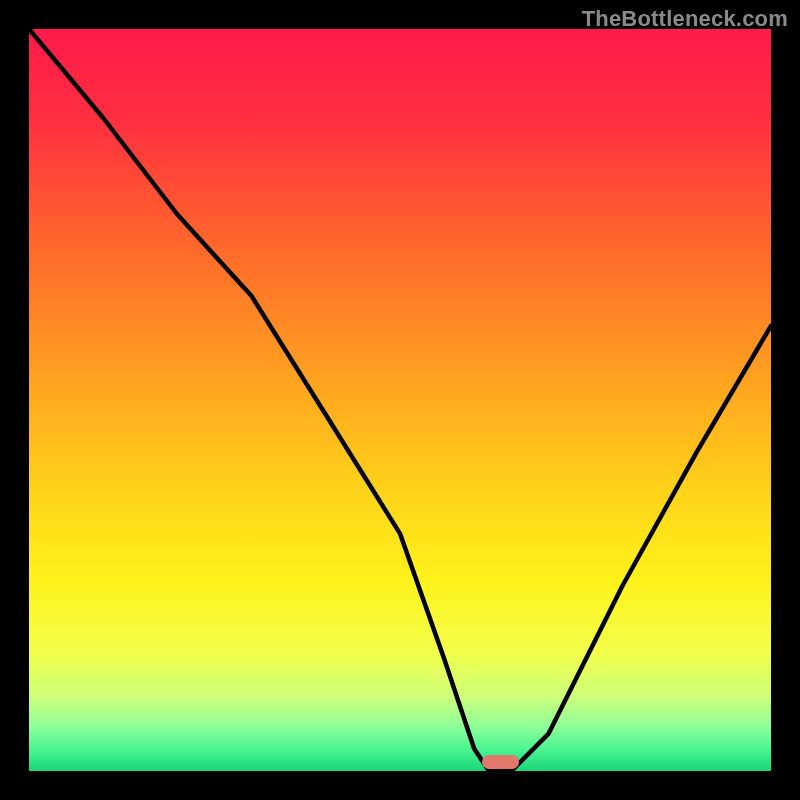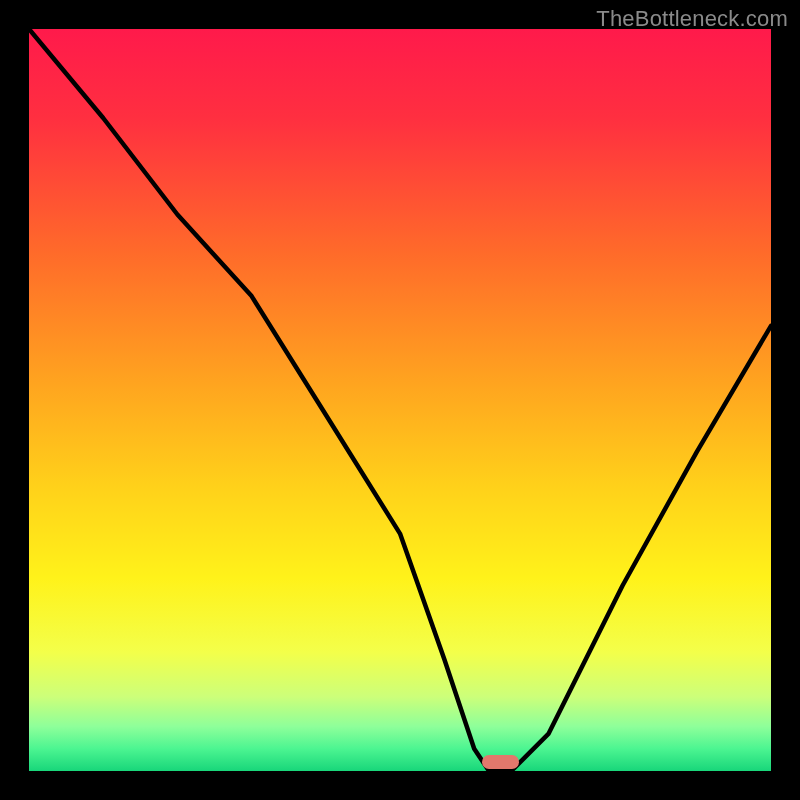--- a/index.html
+++ b/index.html
@@ -33,21 +33,21 @@
     inset: 0;
     width: 100%;
     height: 100%;
   }
   .watermark {
     position: absolute;
     top: 6px;
     right: 12px;
     font-family: Arial, Helvetica, sans-serif;
     font-size: 22px;
-    font-weight: 400;
+    font-weight: 700;
     color: #8a8a8a;
     letter-spacing: 0.2px;
   }
   .marker {
     position: absolute;
     border-radius: 999px;
   }
 </style>
 </head>
 <body>

